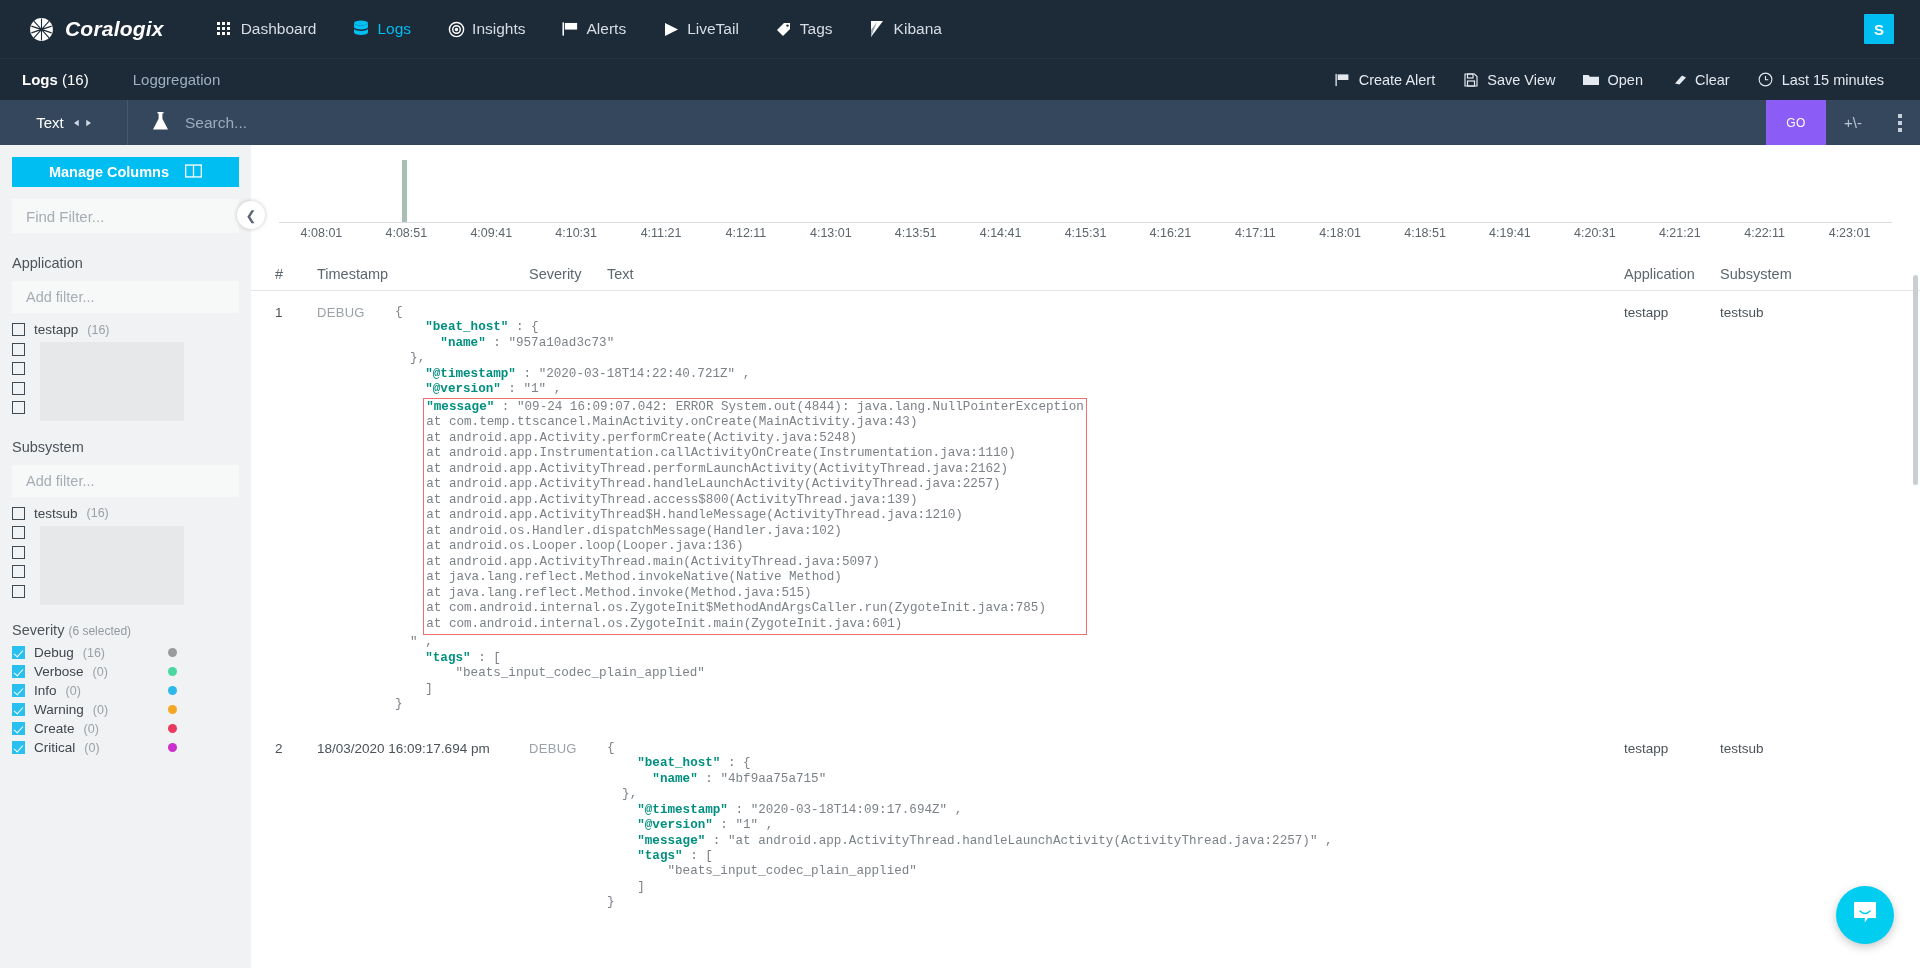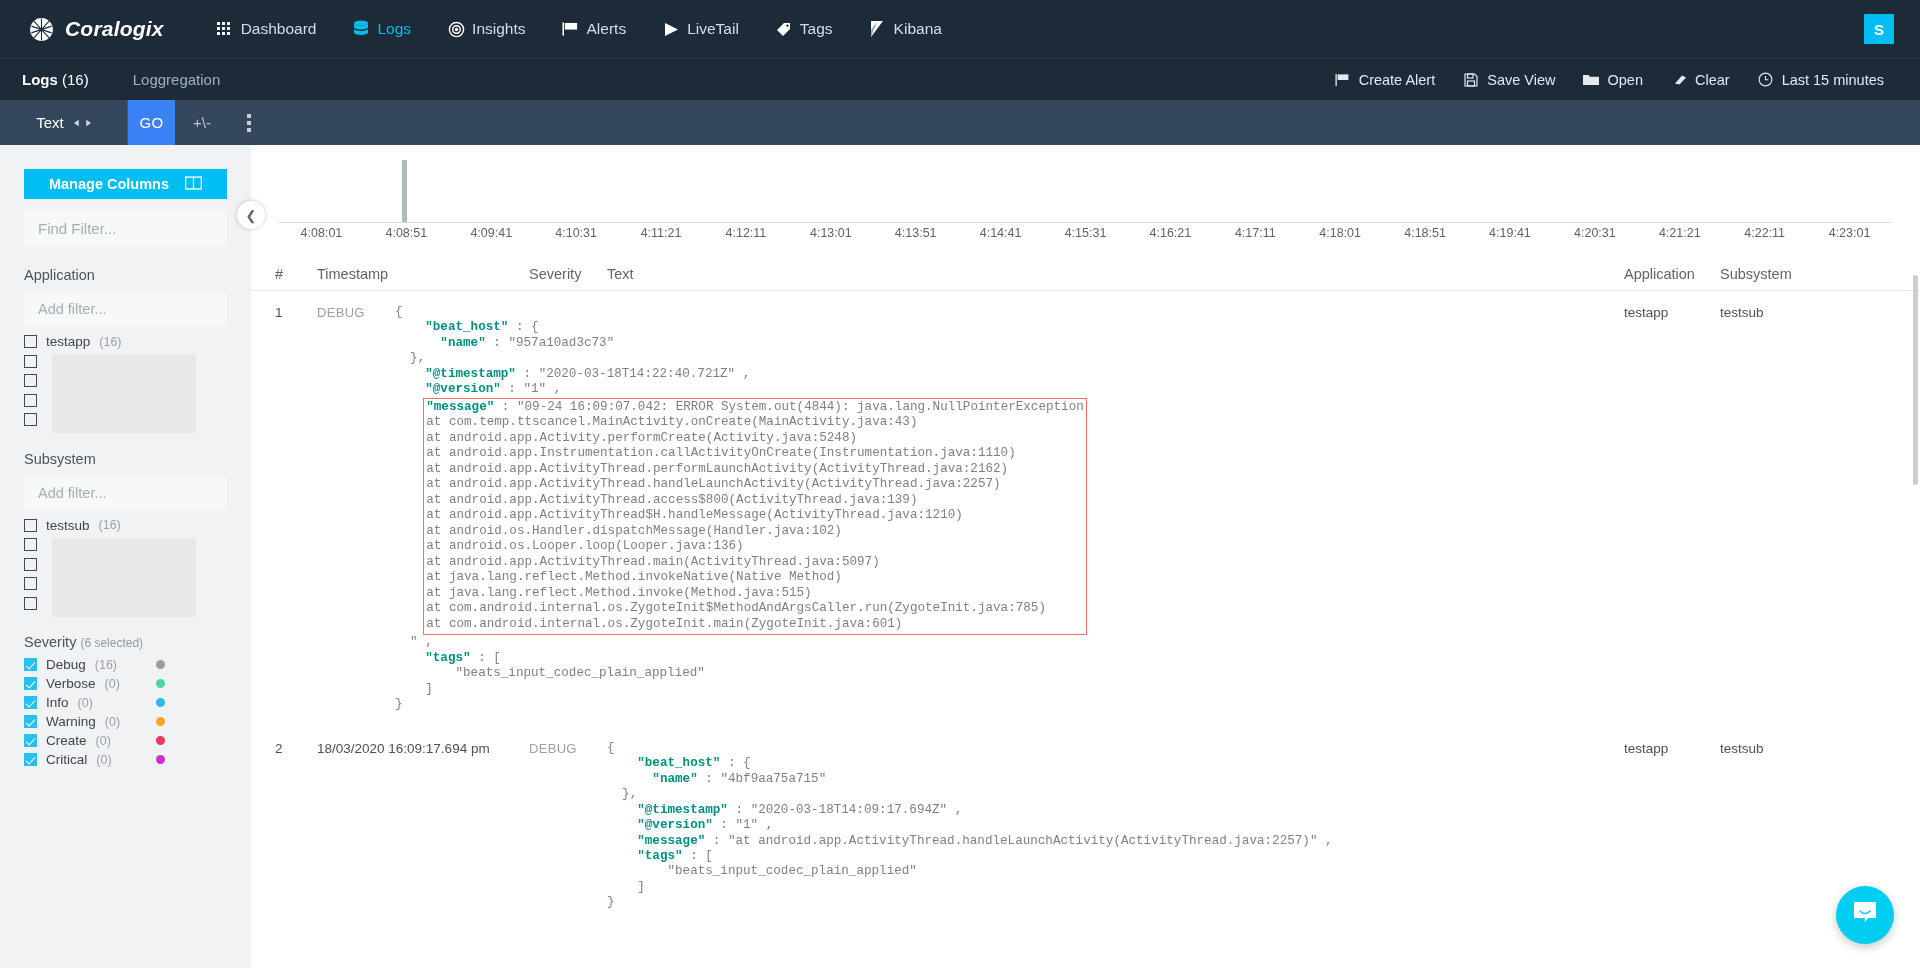--- a/index.html
+++ b/index.html
@@ -62,34 +62,34 @@
   }
   .search-field {
     flex: 1; height: 45px; display: flex; align-items: center; gap: 16px; padding-left: 24px;
   }
   .search-input {
     flex: 1; background: transparent; border: 0; outline: none;
     color: #e8eef4; font-size: 15.5px; font-family: "Liberation Sans", sans-serif;
   }
   .search-input::placeholder { color: #9badbd; }
   .go-btn {
-    width: 47px; height: 45px; background: #3b82f6; color: #fff; border: 0;
-    font-size: 15px; font-family: "Liberation Sans", sans-serif; cursor: pointer; letter-spacing: .4px;
+    width: 60px; height: 45px; background: #8b5cf6; color: #fff; border: 0;
+    font-size: 12px; font-family: "Liberation Sans", sans-serif; cursor: pointer; letter-spacing: .4px;
   }
   .plusminus { color: #b9c6d3; font-size: 15px; padding: 0 18px; cursor: pointer; }
   .kebab { width: 40px; height: 45px; display: flex; flex-direction: column; gap: 3px;
            align-items: center; justify-content: center; cursor: pointer; }
   .kebab i { width: 4px; height: 4px; background: #c5d0db; display: block; }
 
   
   .body { display: flex; height: calc(968px - 58px - 42px - 45px); }
 
   
   .sidebar {
-    width: 251px; background: #f1f2f3; padding: 24px; position: relative; flex: 0 0 251px;
+    width: 251px; background: #f1f2f3; padding: 12px; position: relative; flex: 0 0 251px;
   }
   .manage-cols {
     height: 30px; background: #00bdf2; color: #fff; font-size: 14.5px; font-weight: bold;
     display: flex; align-items: center; justify-content: center; gap: 16px; cursor: pointer;
   }
   .find-filter {
     margin-top: 12px; height: 34px; background: #f7f8f8; border: 0; width: 100%;
     padding: 0 14px; font-size: 15px; color: #6d757d; outline: none;
     font-family: "Liberation Sans", sans-serif;
   }
@@ -333,20 +333,28 @@
 
   <div class="searchbar">
     <div class="search-mode">
       <span>Text</span>
       <span class="ico">
         <svg width="17" height="10" viewBox="0 0 18 10" fill="#cfd9e3">
           <path d="M0 5 L5 1.5 V8.5 Z"></path>
             <path d="M18 5 L13 1.5 V8.5 Z"></path>
         </svg>
       </span>
+    </div>
+    <div class="search-field">
+      <span class="ico">
+        <svg width="17" height="20" viewBox="0 0 17 20" fill="#ffffff">
+          <path d="M5.5 1 h6 v1.6 h-1.1 v5.1 L16 18.4 H1 L6.6 7.7 V2.6 H5.5 Z"></path>
+        </svg>
+      </span>
+      <input class="search-input" value="" placeholder="Search..." style="">
     </div>
     <button class="go-btn">GO</button>
     <div class="plusminus">+\-</div>
     <div class="kebab">
         <i></i>
         <i></i>
         <i></i>
       </div>
   </div>
 

